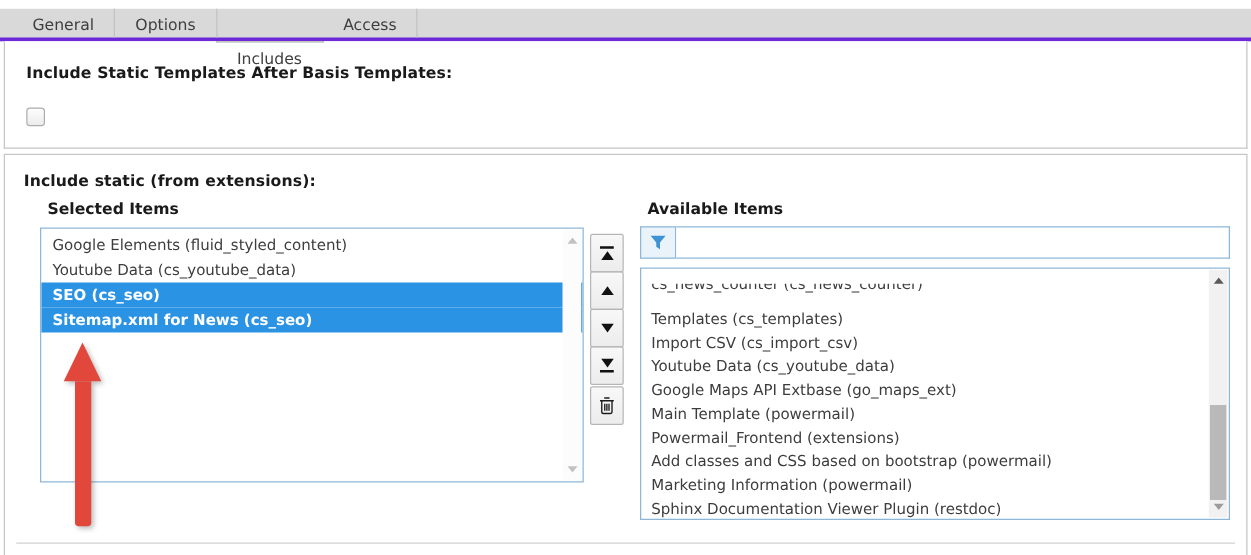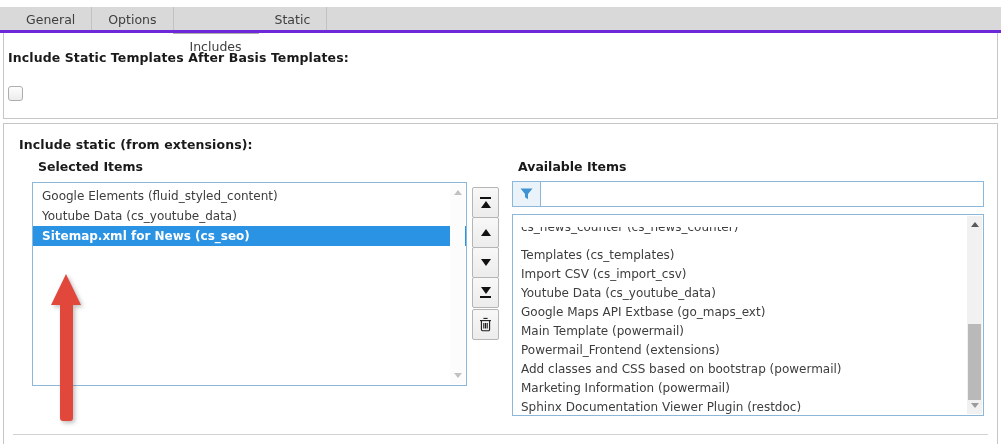--- a/index.html
+++ b/index.html
@@ -10,21 +10,21 @@
   
   .tabstrip { display:flex; align-items:stretch; height:26px; margin-top:7px;
               background:#d9d9d9; border-bottom:3px solid #6d28d9; padding-left:10px; }
   .tab { line-height:25px; padding:0 16px; font-size:12.5px; color:#3e3e3e;
          border-right:1px solid #c2c2c2; cursor:default; }
   .tab.active { background:#fff; border:1px solid #aeaeae; border-bottom:none;
                 margin-bottom:-1px; margin-left:-1px; position:relative; z-index:2;margin-top:26px; }
 
   
   .panel { margin:0 3px; border:1px solid #c6c6c6; background:#fff; }
-  .panel1 { border-top:none; height:86px; padding:17px 4px 0; }
+  .panel1 { border-top:none; height:86px; padding:17px 17px 0; }
   .panel2 { margin-top:4px; height:322px; overflow:hidden; padding:13px 9px 0; }
   .h-bold { font-weight:bold; font-size:12.5px; color:#1a1a1a; letter-spacing:.1px; }
   .panel2 .h-bold, .col-label { margin-left:6px; }
 
   .checkbox { width:15px; height:15px; margin-top:21px; border:1px solid #adadad;
               border-radius:3px; background:linear-gradient(#fdfdfd,#ececec); }
 
   .dual { display:flex; margin-top:7px; align-items:flex-start; }
   .col-label { font-weight:bold; font-size:12.5px; color:#1a1a1a; height:18px; }
   .leftcol { width:454px;padding-left:19px; }
@@ -88,41 +88,42 @@
 <div class="page">
 
   <div class="tabstrip">
 
       <div class="tab">General</div>
 
       <div class="tab">Options</div>
 
       <div class="tab active">Includes</div>
 
-      <div class="tab">Static</div>
+      <div class="tab">Access</div>
     </div>
 
   <div class="panel panel1">
     <div class="h-bold">Include Static Templates After Basis Templates:</div>
     <div class="checkbox"></div>
   </div>
 
   <div class="panel panel2">
     <div class="h-bold">Include static (from extensions):</div>
 
     <div class="dual">
 
       <div class="leftcol">
         <div class="col-label">Selected Items</div>
         <div class="listbox left">
 
             <div class="row"><span class="txt">Google Elements (fluid_styled_content)</span></div>
 
             <div class="row"><span class="txt">Youtube Data (cs_youtube_data)</span></div>
 
+            <div class="row sel"><span class="txt">SEO (cs_seo)</span></div>
 
             <div class="row sel"><span class="txt">Sitemap.xml for News (cs_seo)</span></div>
           <div class="sb sb-plain">
             <div class="sb-arrow sb-up"></div>
             <div class="sb-arrow sb-down"></div>
           </div>
         </div>
       </div>
 
       <div class="btncol">

